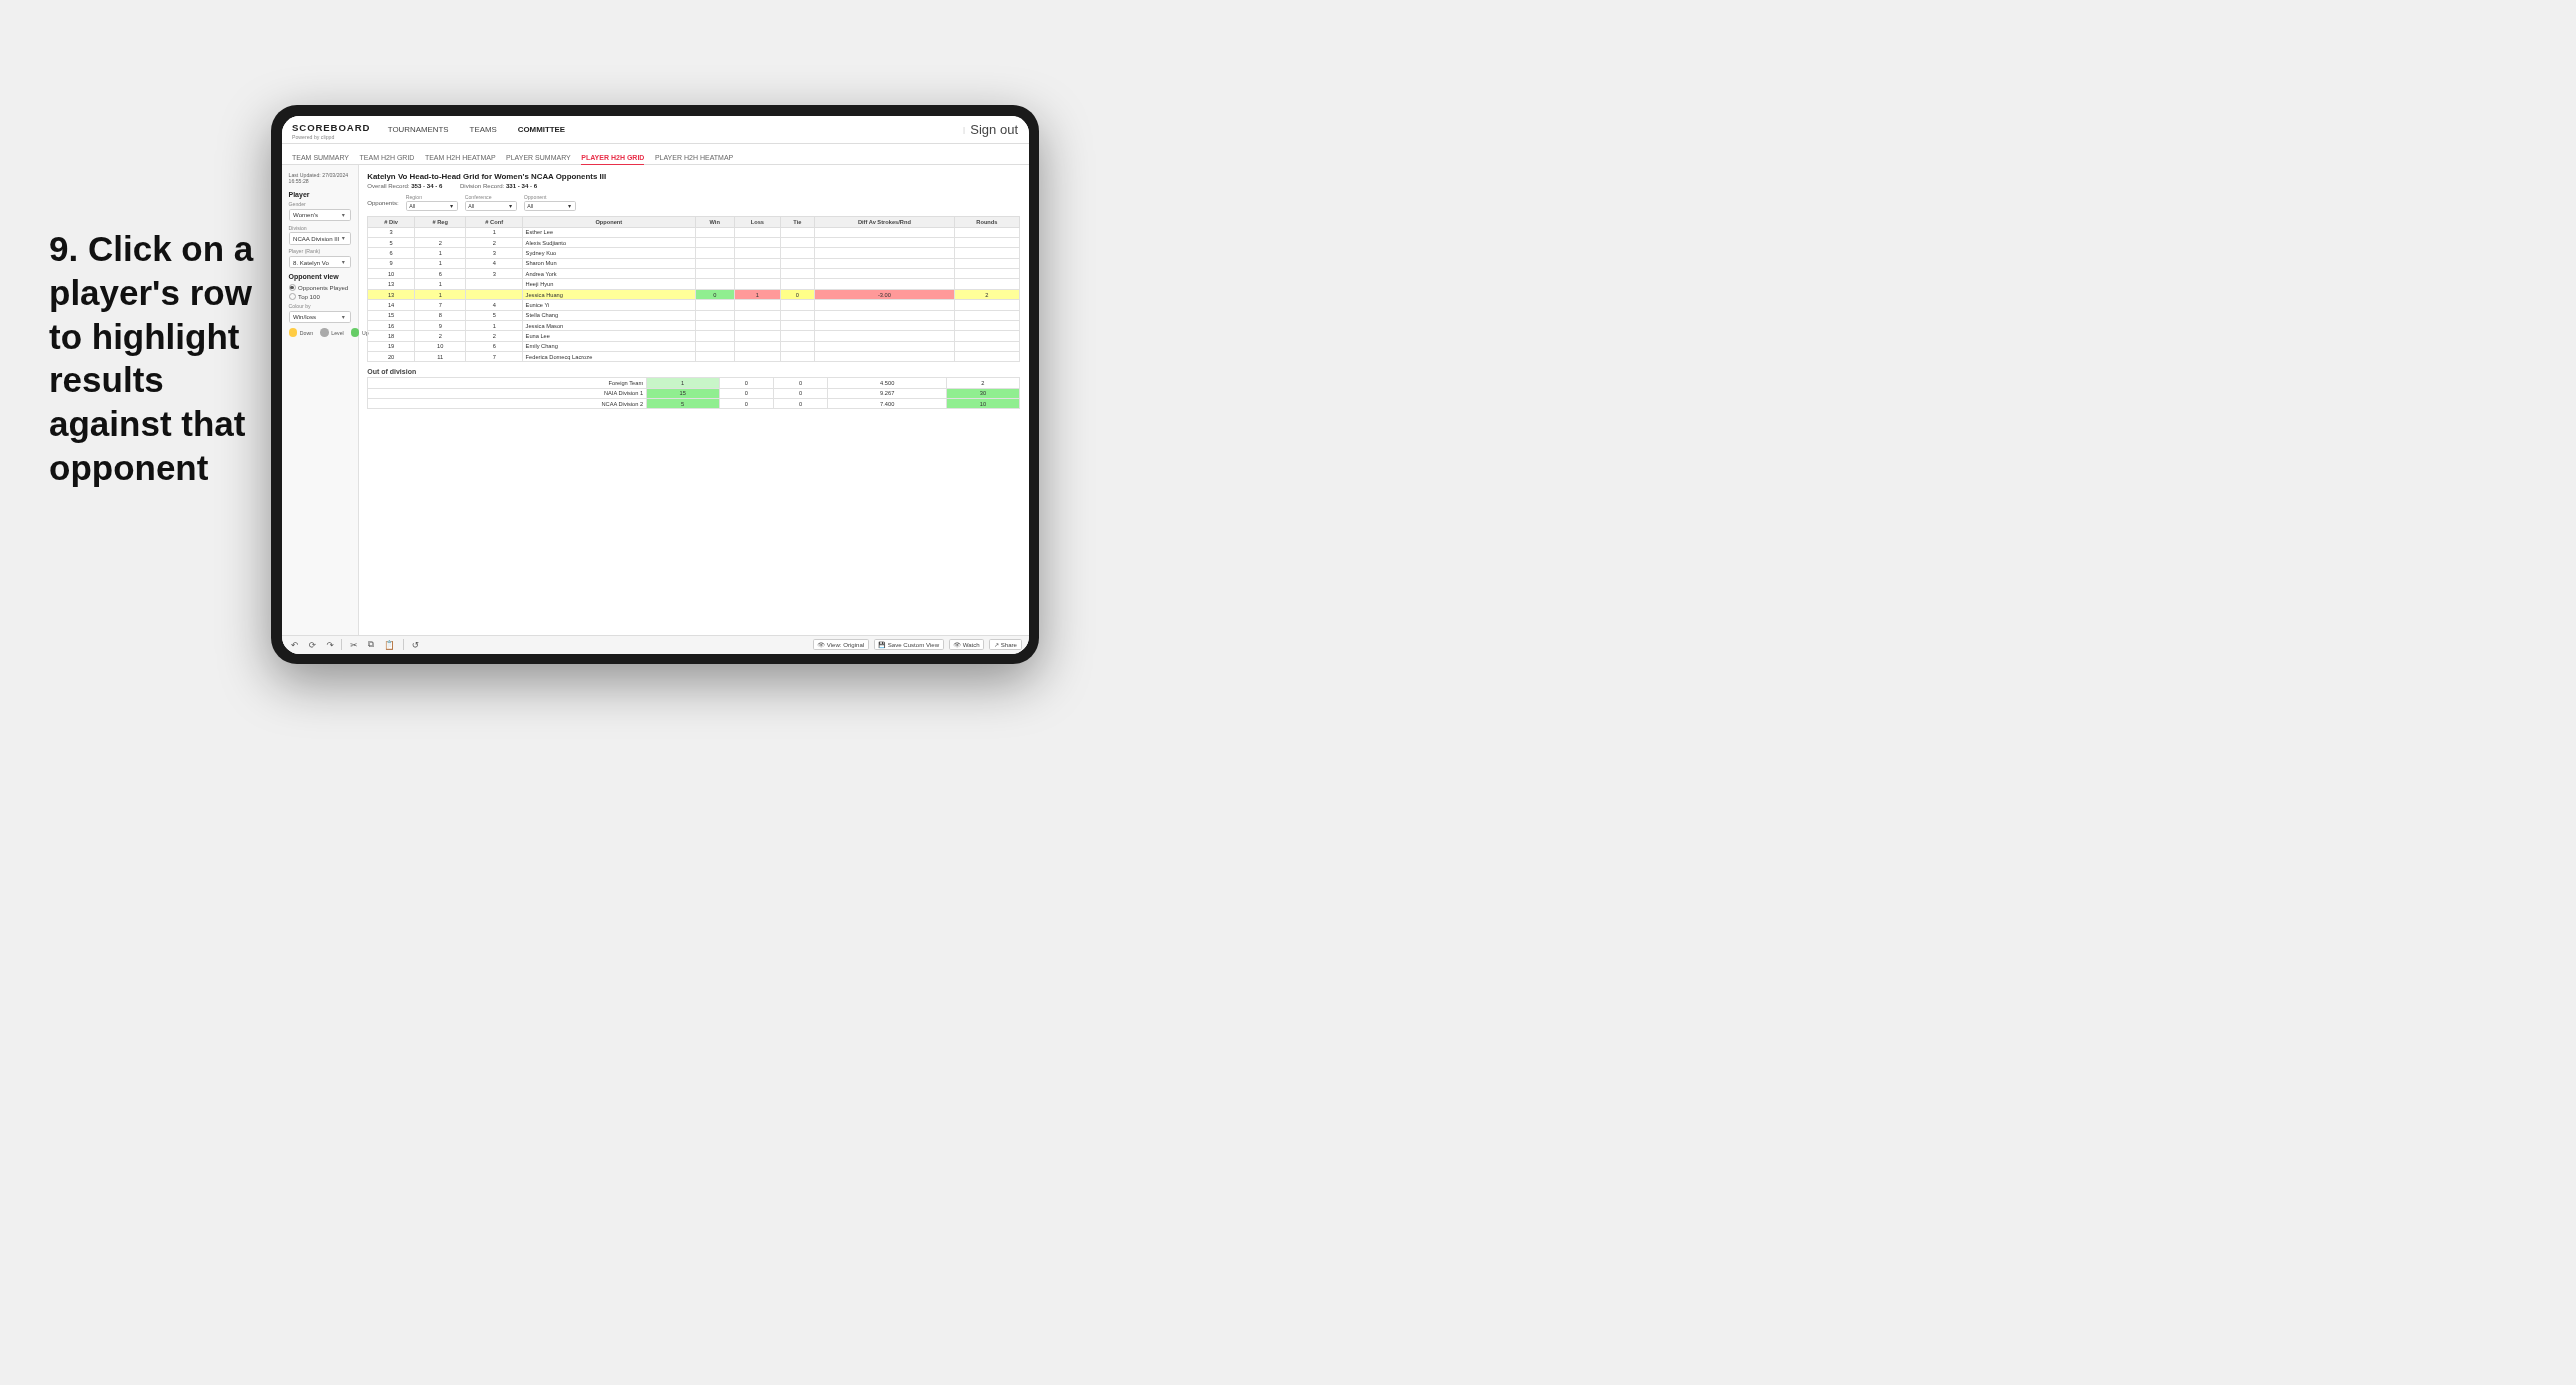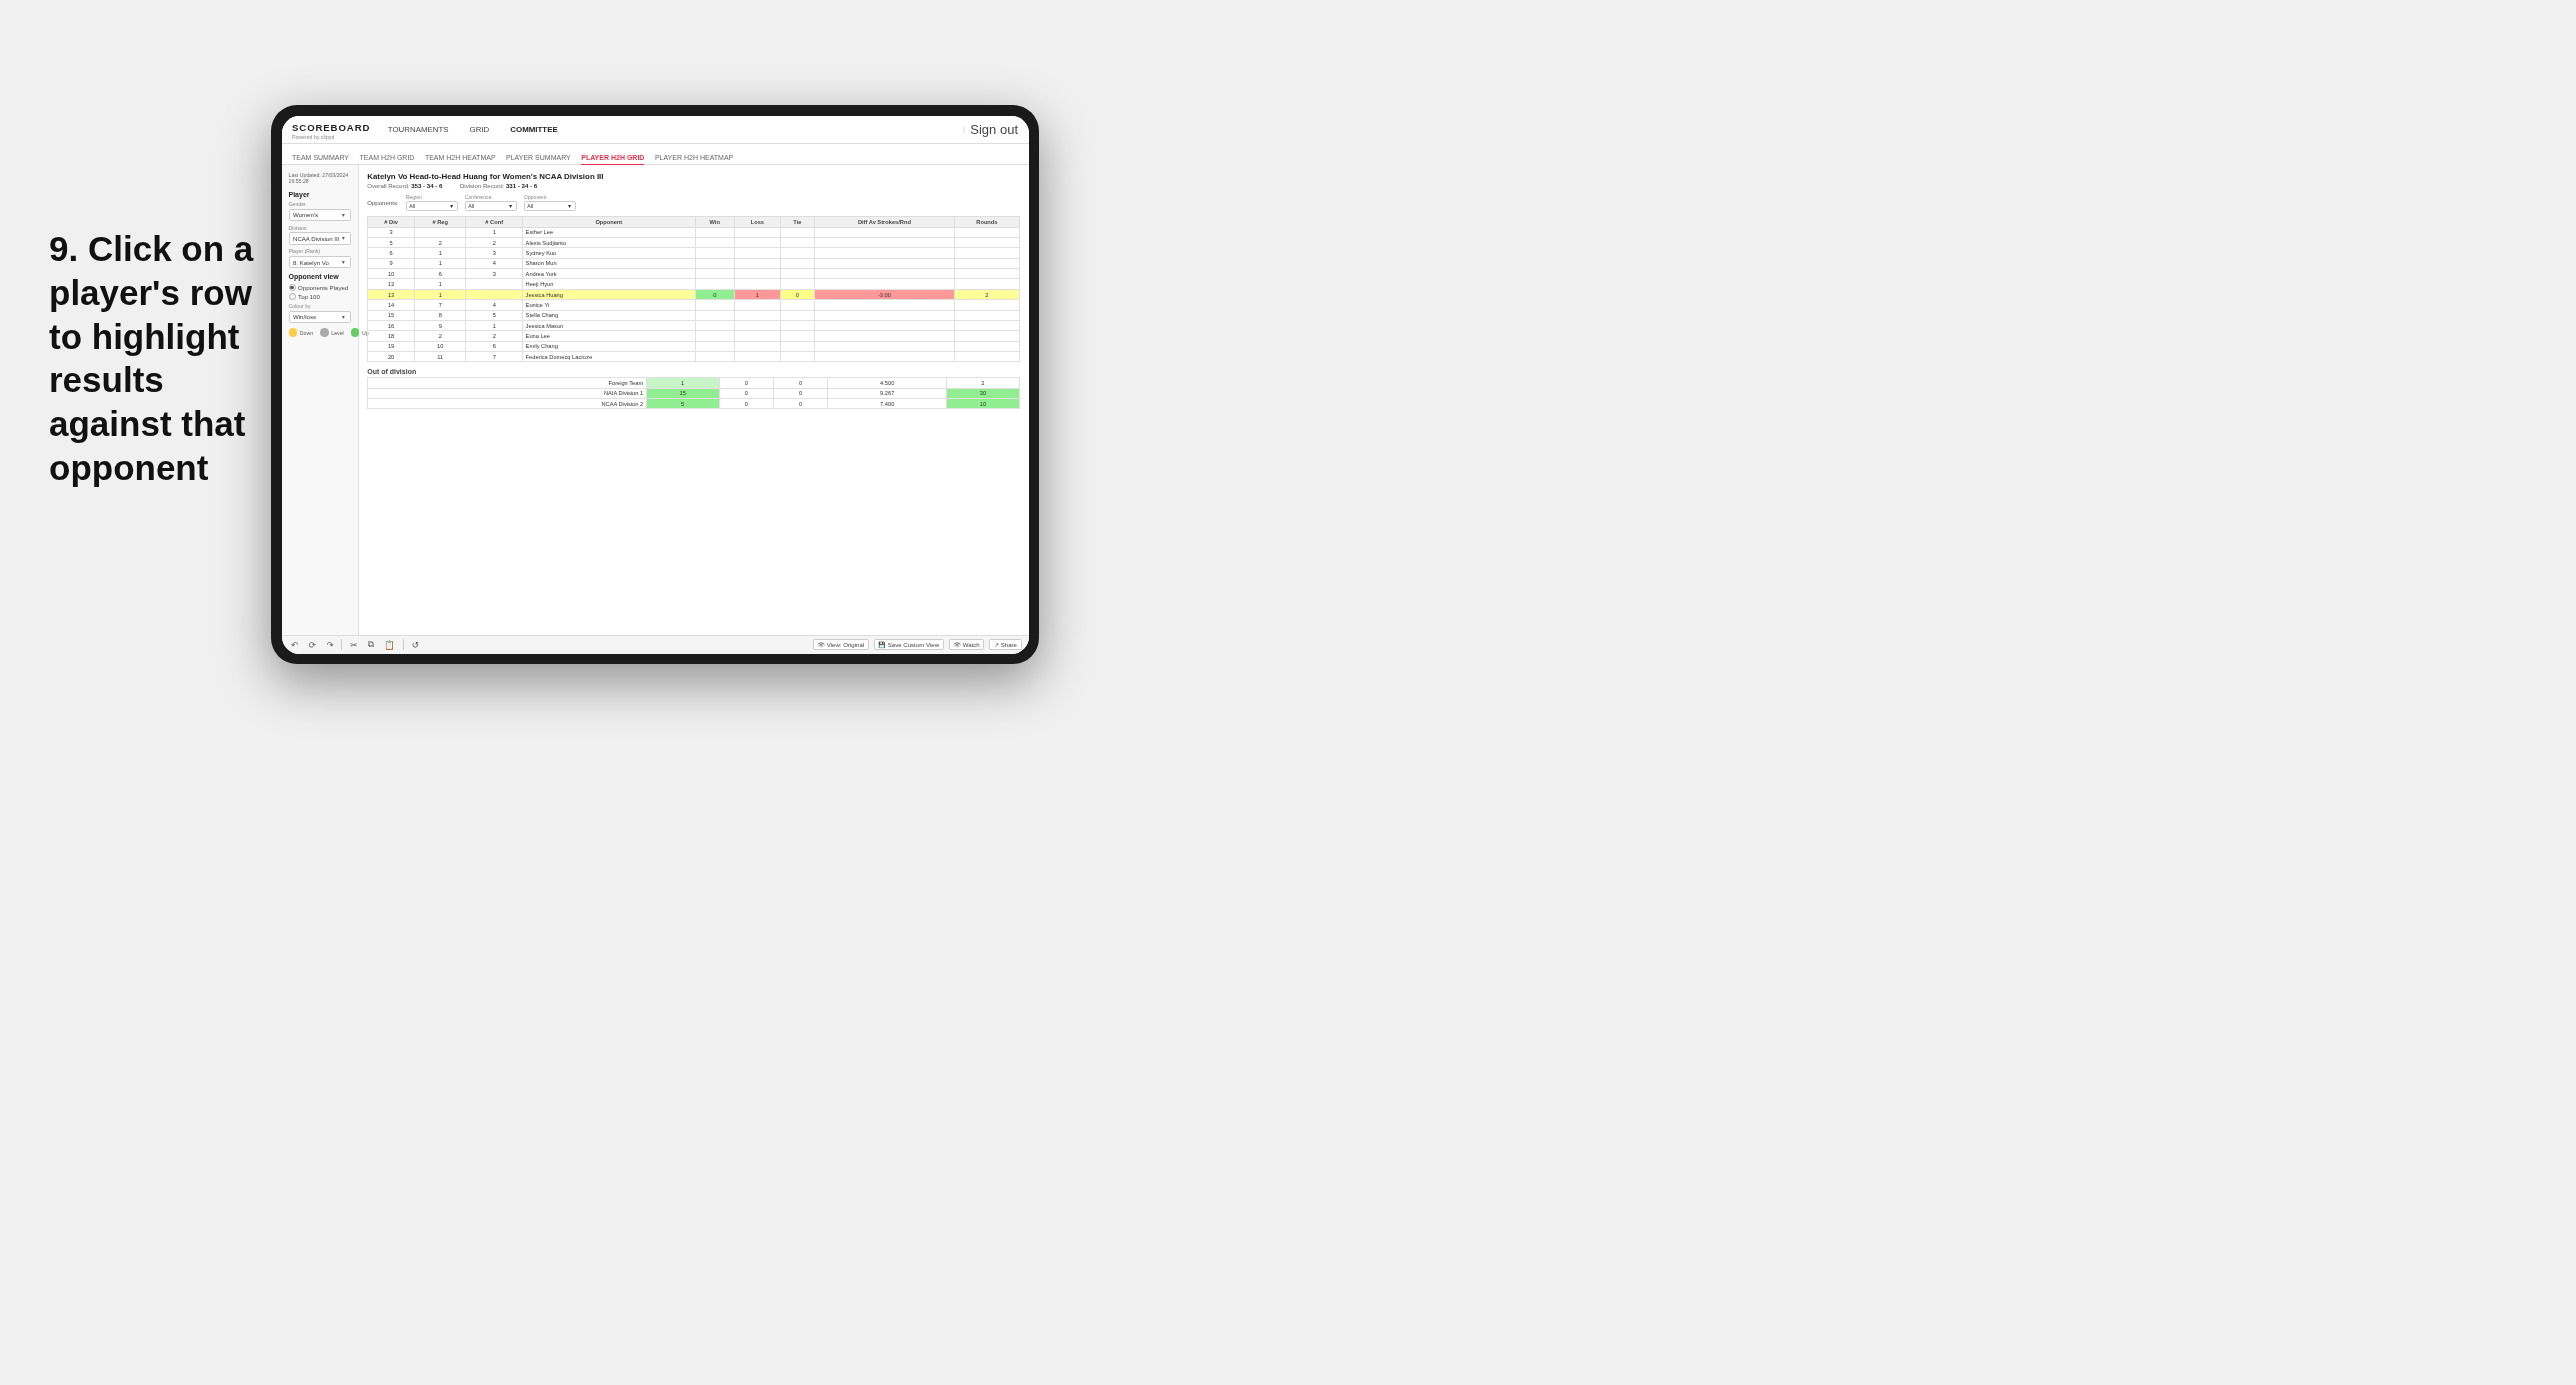--- a/index.html
+++ b/index.html
@@ -443,21 +443,21 @@
 
     <div class="top-nav">
       <div class="logo-area">
         <div>
           <span class="logo-text">SCOREBOARD</span>
           <span class="logo-sub">Powered by clippd</span>
         </div>
       </div>
       <div class="nav-items">
         <span class="nav-item">TOURNAMENTS</span>
-        <span class="nav-item">GRID</span>
+        <span class="nav-item">TEAMS</span>
         <span class="nav-item active">COMMITTEE</span>
       </div>
       <span class="sign-out-divider">|</span>
       <span class="sign-out">Sign out</span>
     </div>
 
     <div class="sub-nav">
       <span class="sub-nav-item">TEAM SUMMARY</span>
       <span class="sub-nav-item">TEAM H2H GRID</span>
       <span class="sub-nav-item">TEAM H2H HEATMAP</span>
@@ -524,21 +524,21 @@
             <span>Level</span>
           </div>
           <div class="legend-item">
             <div class="legend-dot" style="background:#66cc66;"></div>
             <span>Up</span>
           </div>
         </div>
       </div>
 
       <div class="data-area">
-        <div class="grid-title">Katelyn Vo Head-to-Head Huang for Women's NCAA Division III</div>
+        <div class="grid-title">Katelyn Vo Head-to-Head Grid for Women's NCAA Opponents III</div>
 
         <div class="record-row">
           <span>
             <span class="record-label">Overall Record:</span>
             <span class="record-value">353 - 34 - 6</span>
           </span>
           <span>
             <span class="record-label">Division Record:</span>
             <span class="record-value">331 - 34 - 6</span>
           </span>

